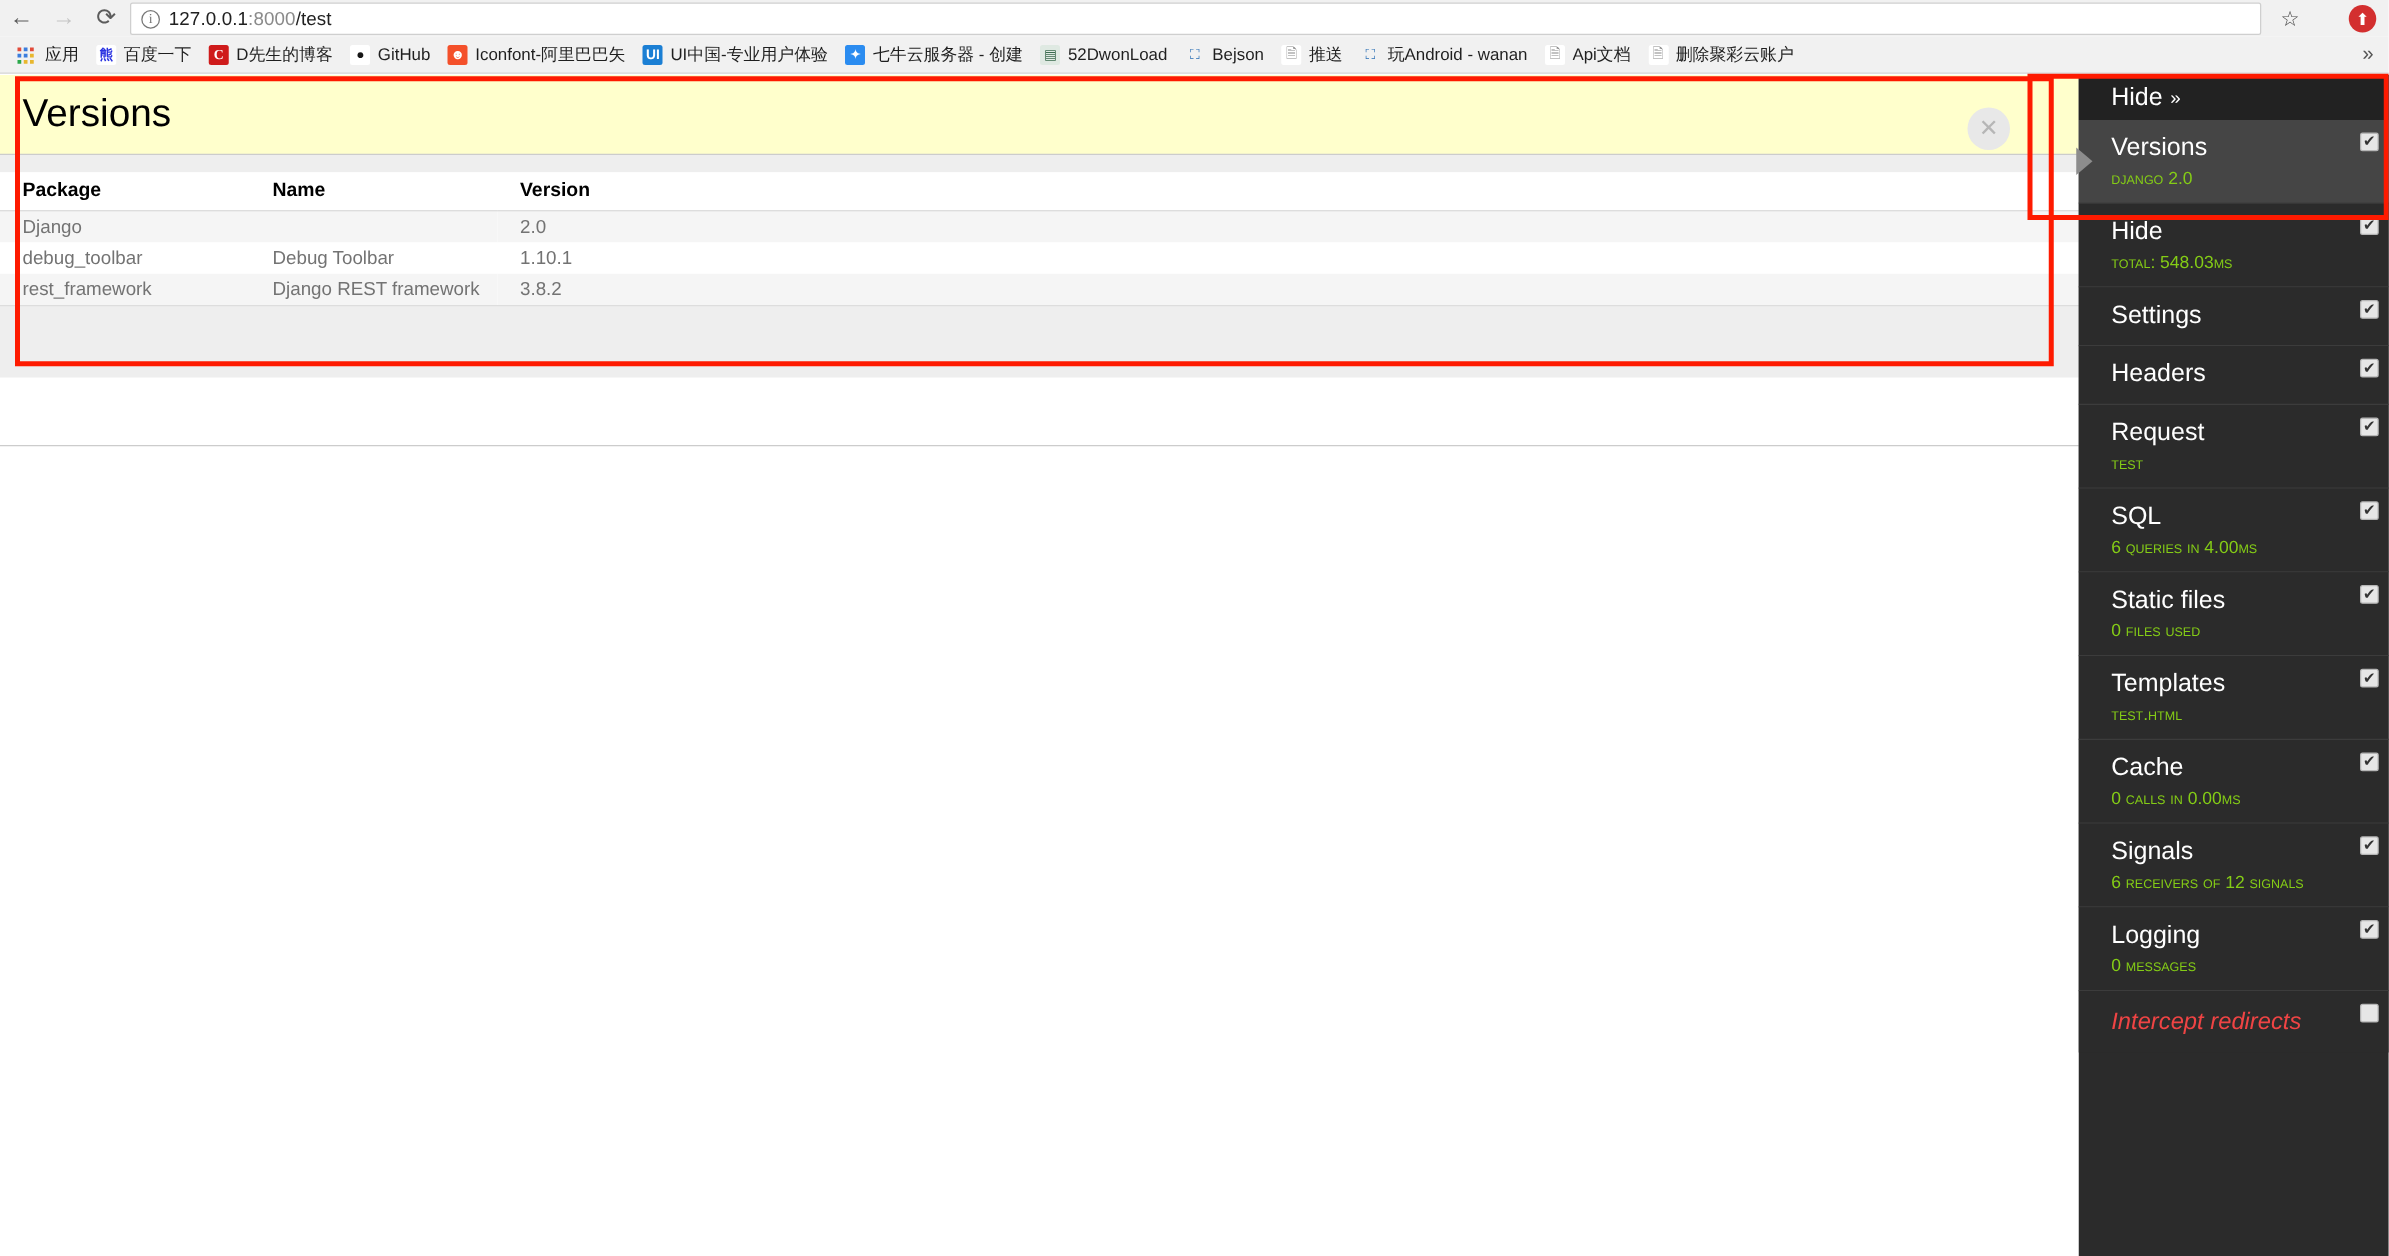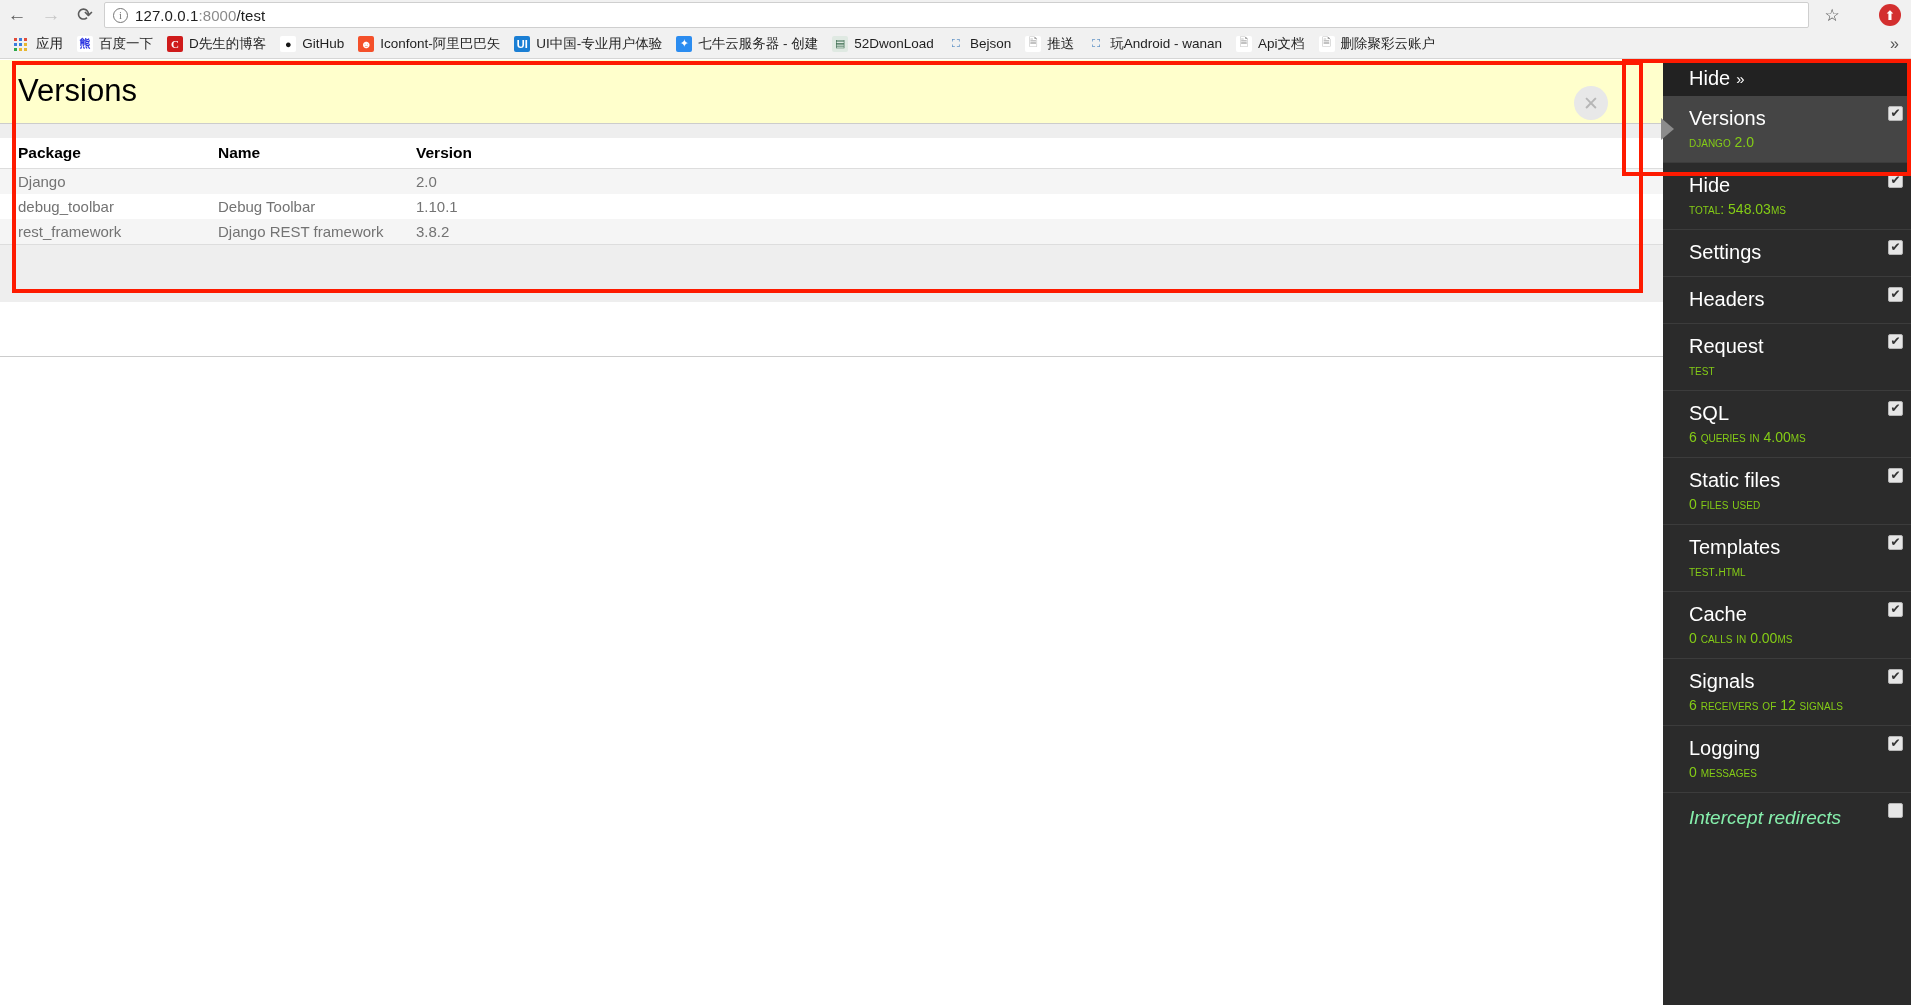--- a/index.html
+++ b/index.html
@@ -160,21 +160,21 @@
   .djdt-arrow {
     position: absolute; left: -2px; top: 50%; transform: translateY(-50%);
     width: 0; height: 0;
     border-top: 11px solid transparent; border-bottom: 11px solid transparent;
     border-left: 13px solid #8c8c8c;
   }
   .djdt-item.intercept {
     background: #2b2b2b; border-bottom: none; padding-top: 12px;
   }
   .djdt-item.intercept .title {
-    font-style: italic; color: #86efac; font-size: 19px;
+    font-style: italic; color: #ef4444; font-size: 19px;
   }
 
   
   .watermark {
     position: absolute; left: 1318px; top: 942px;
     font-family: "Liberation Serif", serif;
     font-size: 23px; color: #c6c6c6; letter-spacing: 1px;
     white-space: nowrap; z-index: 5;
   }
   .watermark .seg2 { color: #7d7d7d; }

